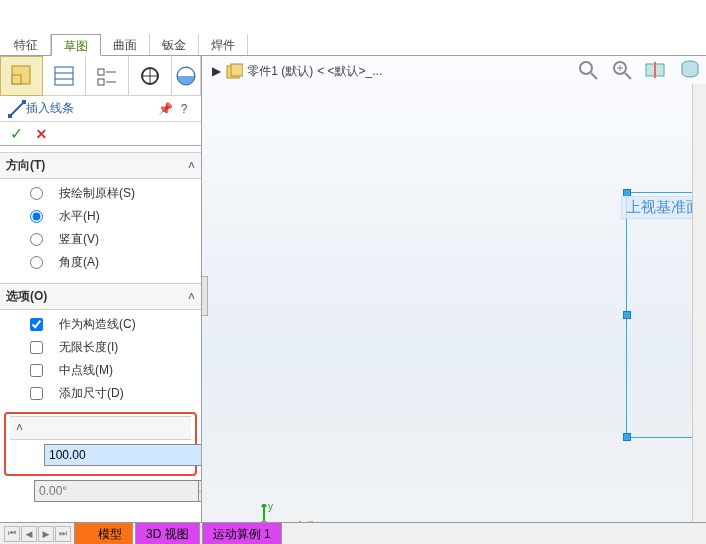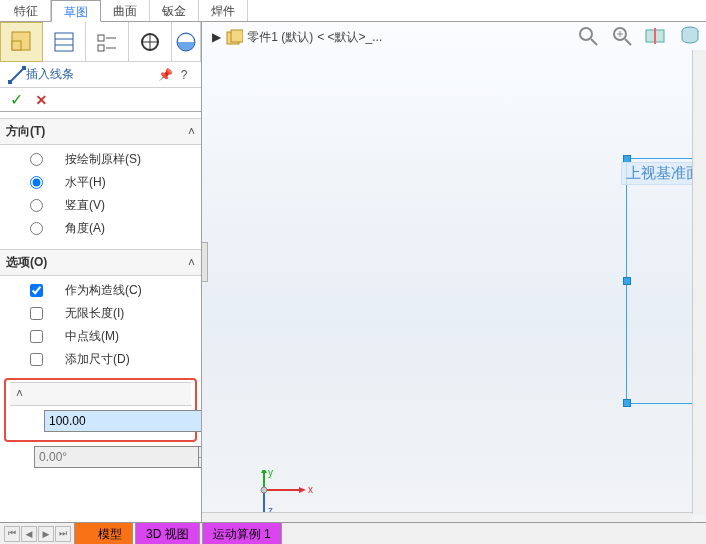--- a/index.html
+++ b/index.html
@@ -1,21 +1,21 @@
 <!DOCTYPE html>
 <html><head>
 <meta charset="utf-8">
 <style>
   * { box-sizing: border-box; margin: 0; padding: 0; font-family: "Microsoft YaHei", Arial, sans-serif; }
   body { width: 706px; height: 544px; overflow: hidden; background: #fff; position: relative; font-size: 12px; }
 
   
-  .top-tabs { display: flex; height: 22px; border-bottom: 1px solid #a0a0a0; background: #fff; padding-left: 2px; }
+  .top-tabs { display: flex; height: 22px; border-bottom: 1px solid #a0a0a0; background: #fff; padding-left: 2px; margin-top: 34px; }
   .top-tab { padding: 3px 12px 0; border-right: 1px solid #d0d0d0; color: #444; cursor: pointer; }
-  .top-tab.active { background: #fff; border: 1px solid #a0a0a0; border-bottom: 1px solid #fff; margin-bottom: -1px; color: #3b82f6; }
+  .top-tab.active { background: #fff; border: 1px solid #a0a0a0; border-bottom: 1px solid #fff; margin-bottom: -1px; color: #4d7c0f; }
 
   
   .main { display: flex; height: 500px; }
   .left-pane { width: 202px; border-right: 1px solid #a0a0a0; display: flex; flex-direction: column; background: #fff; position: relative; }
   .right-pane { flex: 1; position: relative; background: linear-gradient(180deg, #fafcff 0%, #e8eef5 60%, #f2f4f6 100%); }
 
   
   .fm-toolbar { display: flex; height: 40px; border-bottom: 1px solid #d0d0d0; }
   .fm-btn { width: 48px; height: 40px; border-right: 1px solid #d0d0d0; display: flex; align-items: center; justify-content: center; }
   .fm-btn.active { background: #f5eec2; border: 1px solid #c9b95d; }
@@ -31,21 +31,21 @@
   .cancel { color: #c33; font-size: 14px; font-weight: bold; }
 
   .panel-scroll { flex: 1; overflow-y: auto; padding-bottom: 6px; }
 
   
   .section-hdr { display: flex; align-items: center; background: #f6f6f6; border-top: 1px solid #d0d0d0; border-bottom: 1px solid #d0d0d0; padding: 4px 6px; margin-top: 6px; }
   .section-hdr .sh-title { flex: 1; font-weight: bold; color: #333; }
   .section-hdr .chev { color: #555; }
 
   .section-body { padding: 6px 10px 6px 30px; display: flex; flex-direction: column; gap: 6px; }
-  .opt { display: flex; align-items: center; gap: 18px; color: #333; }
+  .opt { display: flex; align-items: center; gap: 12px; color: #333; }
   .opt input { margin-right: 4px; }
 
   .param-sec { border: 2px solid #e74c3c; border-radius: 4px; padding: 2px 4px 4px; margin: 4px 4px 0 4px; }
   .param-row { display: flex; align-items: center; gap: 24px; padding: 4px 10px; }
   .param-row .input-wrap { flex: 1; display: flex; border: 1px solid #888; height: 22px; background: #fff; }
   .param-row .input-wrap.selected input { background: #cfe8ff; }
   .param-row input { flex: 1; border: none; padding: 0 4px; font-size: 12px; outline: none; }
   .spin { width: 14px; border-left: 1px solid #888; display: flex; flex-direction: column; }
   .spin div { flex: 1; font-size: 7px; text-align: center; line-height: 9px; color: #444; border-bottom: 1px solid #aaa; }
   .spin div:last-child { border-bottom: none; }

